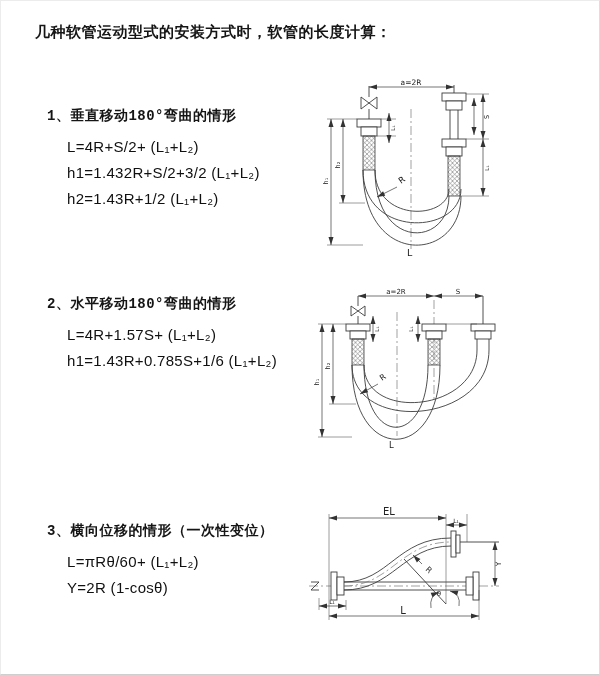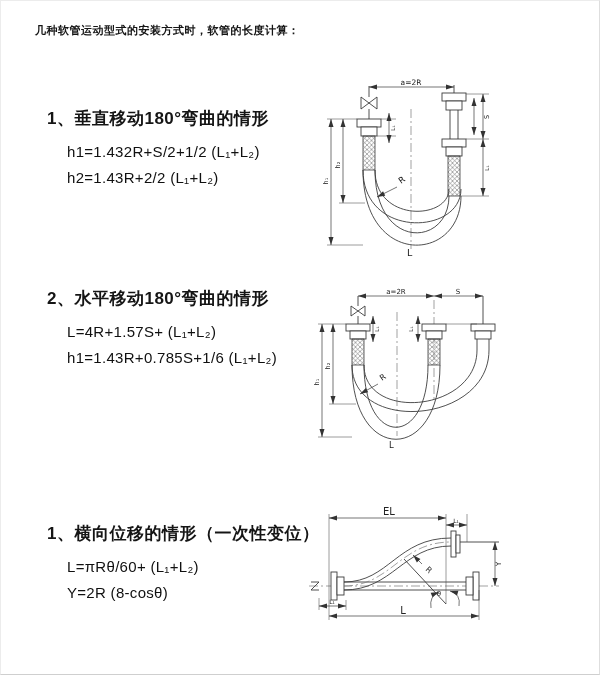--- a/index.html
+++ b/index.html
@@ -1,23 +1,23 @@
 <!DOCTYPE html>
 <html><head>
 <meta charset="utf-8">
 <style>
   html,body{margin:0;padding:0;background:#fff;}
   .page{
     position:relative;width:600px;height:675px;background:#ffffff;overflow:hidden;
     font-family:"Liberation Sans","DejaVu Sans",sans-serif;color:#151515;
     border:1px solid #ececec;border-bottom-color:#cfcfcf;border-right-color:#dedede;box-sizing:border-box;
   }
-  .title{position:absolute;left:34px;top:22px;font-size:11px;font-weight:700;letter-spacing:.5px;white-space:nowrap;text-align:right;}
+  .title{position:absolute;left:34px;top:22px;font-size:15px;font-weight:700;letter-spacing:.5px;white-space:nowrap;text-align:right;}
   .section{position:absolute;left:46px;}
-  .heading{font-size:17px;font-weight:700;letter-spacing:.5px;white-space:nowrap;}
+  .heading{font-size:14px;font-weight:700;letter-spacing:.5px;white-space:nowrap;font-family:Liberation Mono, monospace;}
   .formulas{margin:9px 0 0 20px;}
   .formula{font-size:15px;line-height:26px;color:#101010;letter-spacing:.3px;white-space:nowrap;}
   .diagram{position:absolute;}
   svg text{font-family:"DejaVu Sans","Liberation Sans",sans-serif;fill:#222;}
   .ln{stroke:#3c3c3c;stroke-width:.9;fill:none;}
   .hose{stroke:#3c3c3c;stroke-width:.9;fill:none;}
   .fl{fill:#fff;stroke:#3c3c3c;stroke-width:.9;}
   .ht{fill:url(#hat);stroke:#3c3c3c;stroke-width:.8;}
   .dim{stroke:#3a3a3a;stroke-width:.7;fill:none;}
   .ext{stroke:#4a4a4a;stroke-width:.55;fill:none;}
@@ -37,38 +37,39 @@
         <path d="M0,4.5 L4.5,0 M0,0 L4.5,4.5" stroke="#6a6a6a" stroke-width="0.55"></path>
       </pattern>
     </defs>
   </svg>
 
   <div class="title">几种软管运动型式的安装方式时，软管的长度计算：</div>
 
   <div class="section" style="top:106px">
     <div class="heading">1、垂直移动180°弯曲的情形</div>
     <div class="formulas">
-      <div class="formula">h1=1.432R+S/2+1/2 (L₁+L₂)</div>
-      <div class="formula">h2=1.43R+2/2 (L₁+L₂)</div>
+      <div class="formula">L=4R+S/2+ (L₁+L₂)</div>
+      <div class="formula">h1=1.432R+S/2+3/2 (L₁+L₂)</div>
+      <div class="formula">h2=1.43R+1/2 (L₁+L₂)</div>
     </div>
   </div>
 
-  <div class="section" style="top:286px">
+  <div class="section" style="top:294px">
     <div class="heading">2、水平移动180°弯曲的情形</div>
     <div class="formulas">
       <div class="formula">L=4R+1.57S+ (L₁+L₂)</div>
       <div class="formula">h1=1.43R+0.785S+1/6 (L₁+L₂)</div>
     </div>
   </div>
 
   <div class="section" style="top:521px">
-    <div class="heading">1、横向位移的情形（一次性变位）</div>
+    <div class="heading">3、横向位移的情形（一次性变位）</div>
     <div class="formulas">
       <div class="formula">L=πRθ/60+ (L₁+L₂)</div>
-      <div class="formula">Y=2R (8-cosθ)</div>
+      <div class="formula">Y=2R (1-cosθ)</div>
     </div>
   </div>
 
   <div class="diagram" style="left:312px;top:72px">
     <svg width="288" height="192" viewBox="0 0 288 192">
       <line class="cl" x1="98" y1="36" x2="98" y2="176"></line>
 
       <g>
         <line class="ln" x1="56" y1="13" x2="56" y2="24"></line>
         <path class="fl" d="M48,24 L56,30 L48,36 Z"></path>

